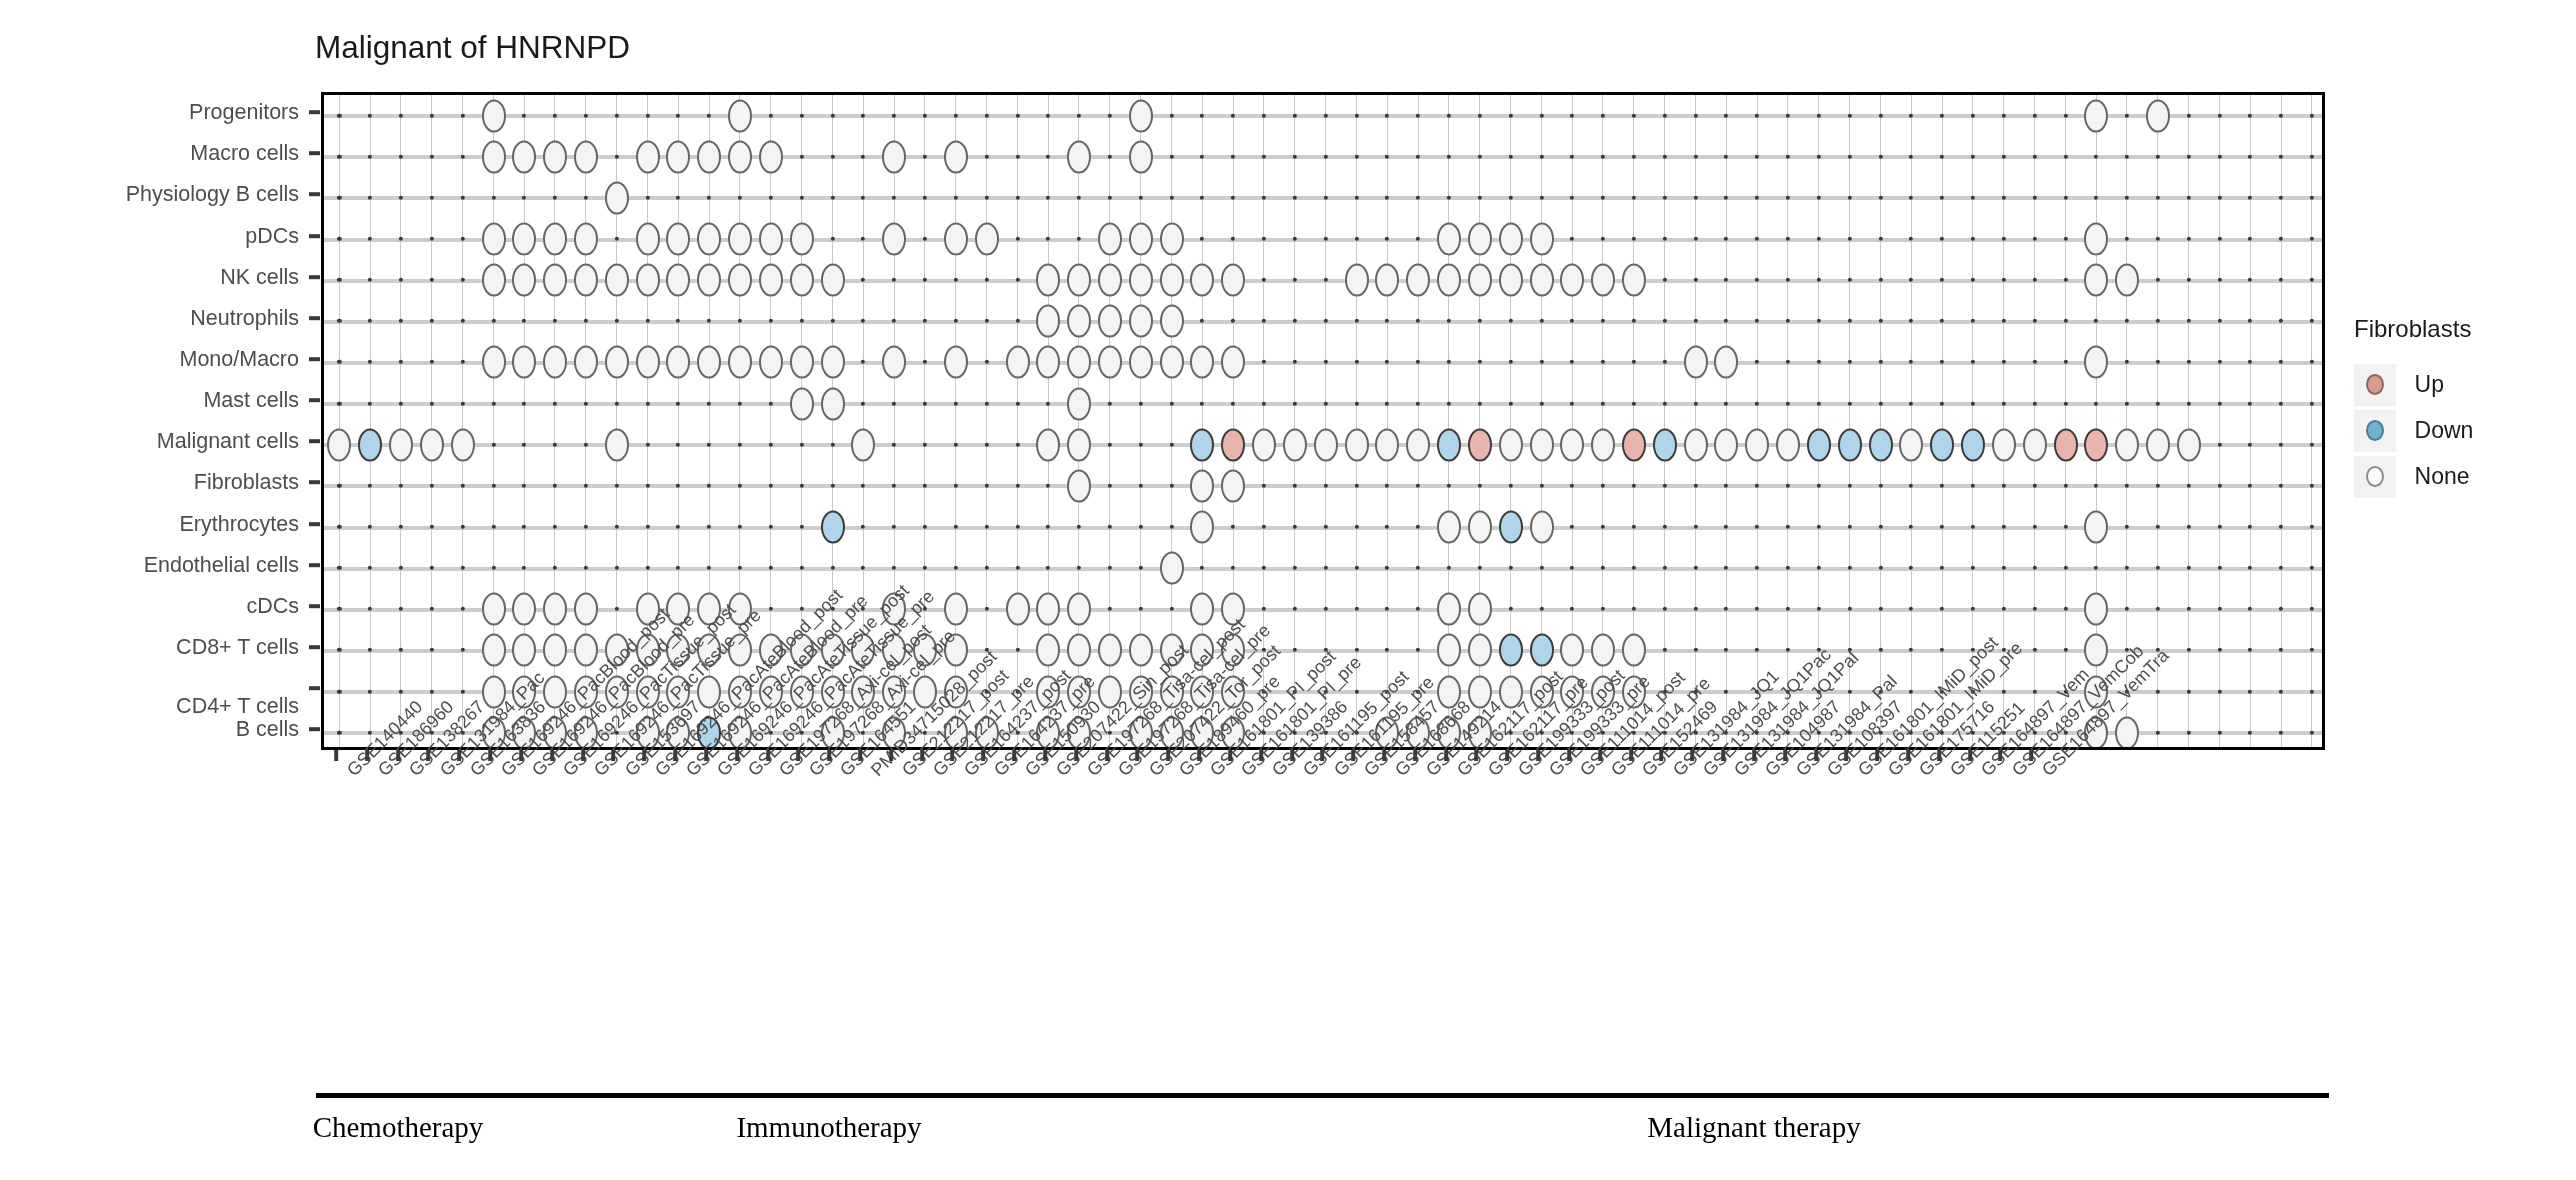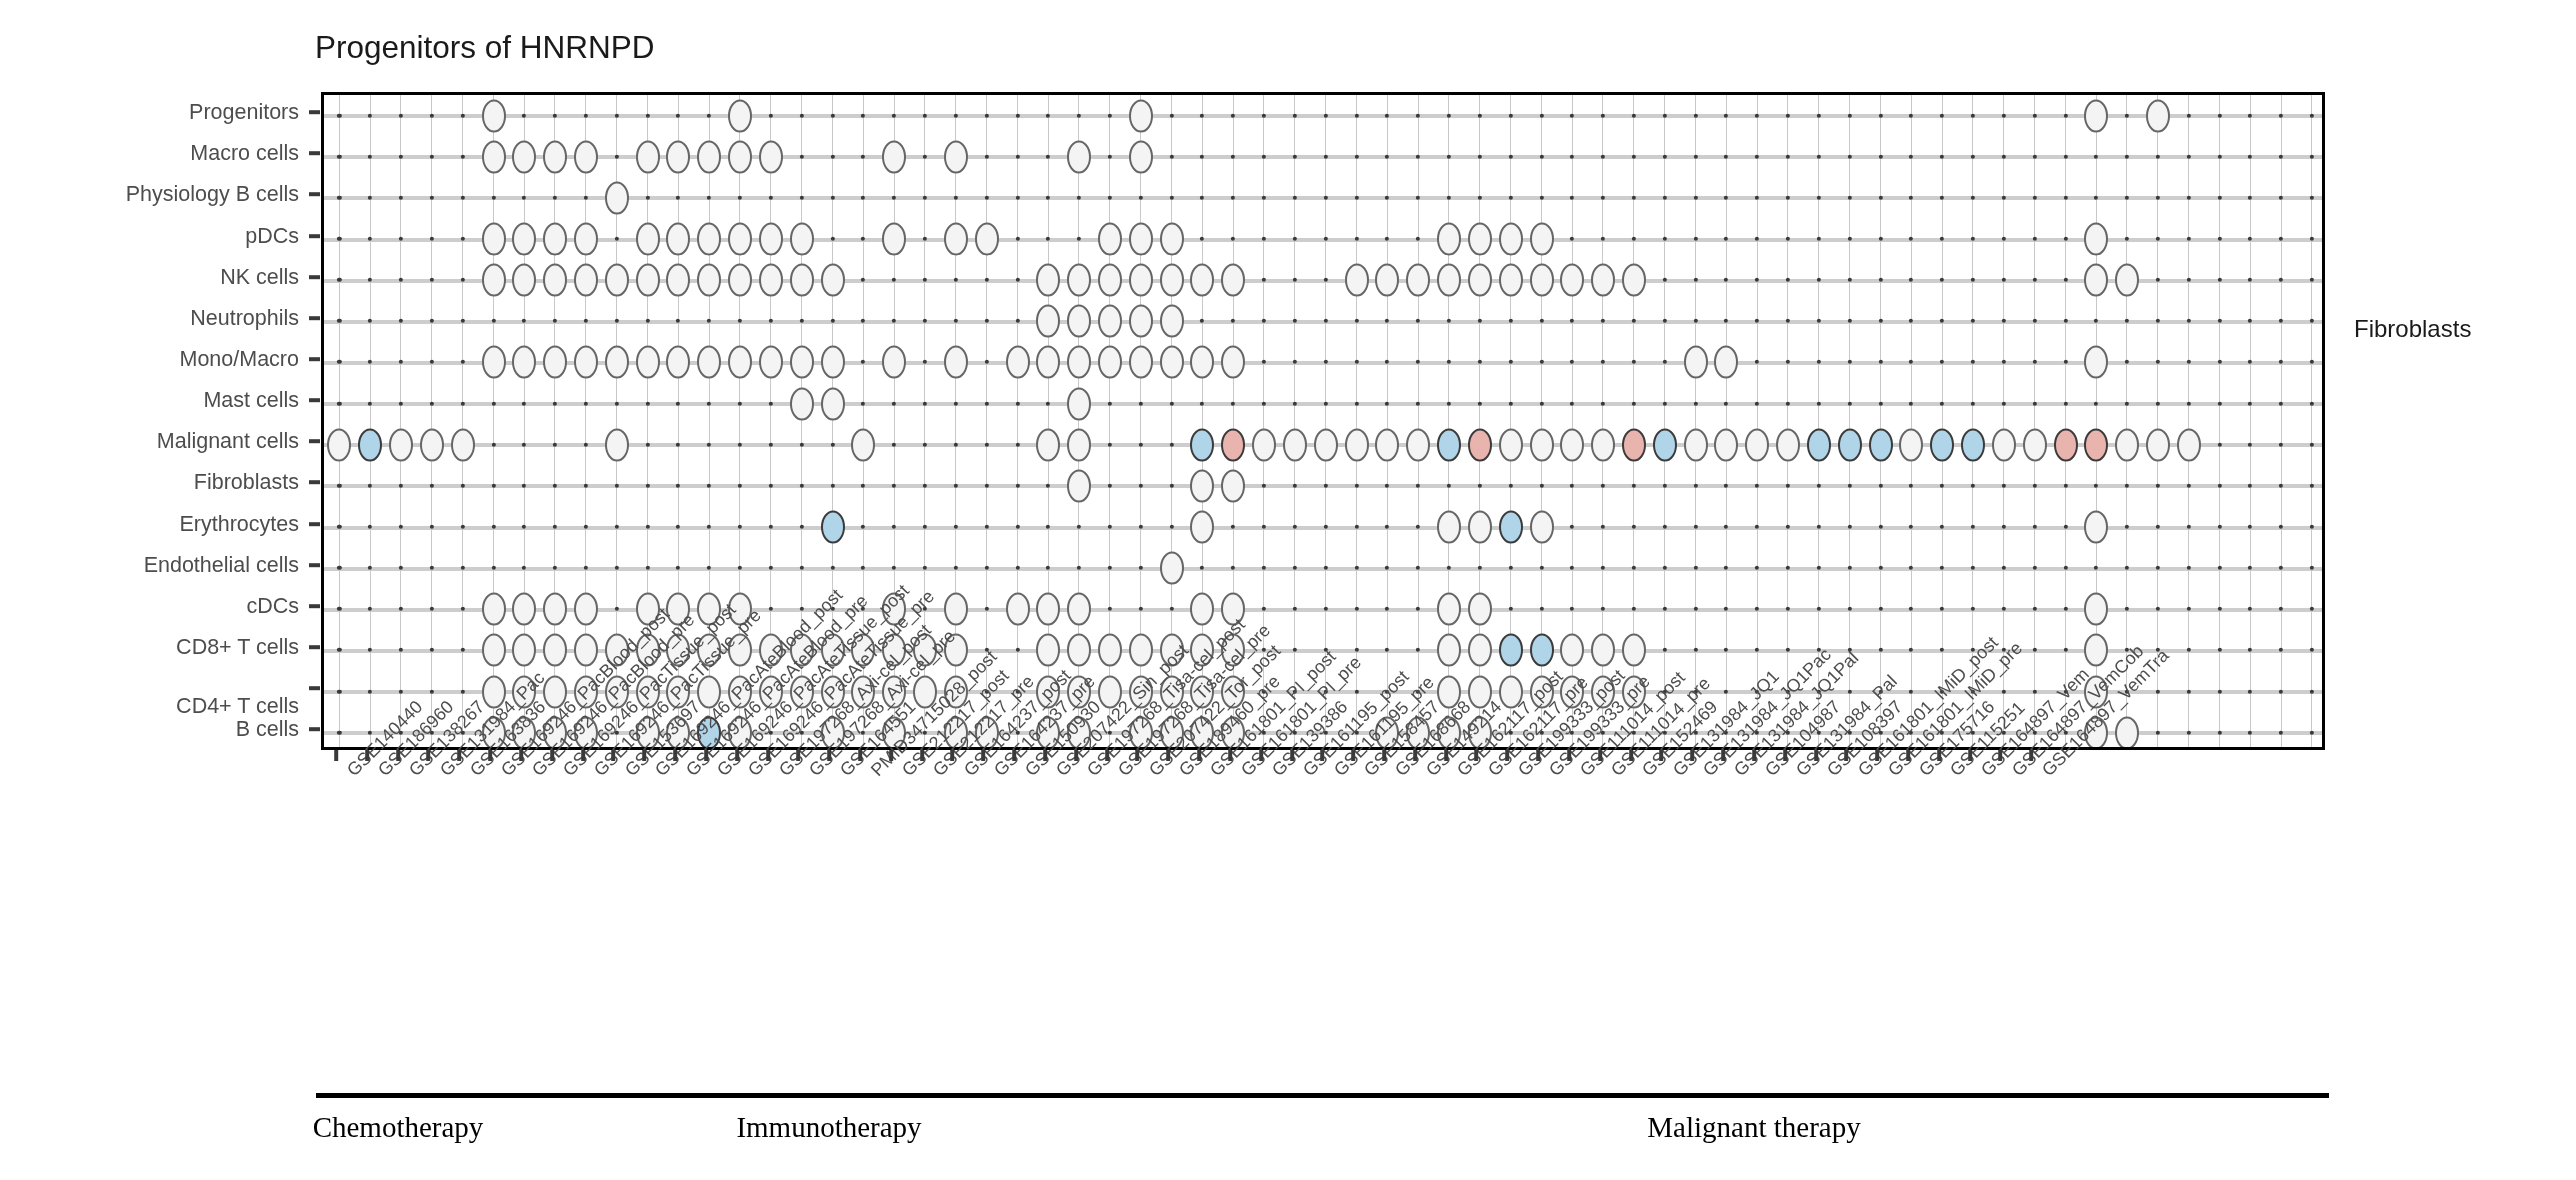--- a/index.html
+++ b/index.html
@@ -82,21 +82,21 @@
   .legend-dot.up{background:#d99a90;border-color:#8a6660;}
   .legend-dot.down{background:#74b0cf;border-color:#4d7c93;}
   .legend-dot.none{background:#fbfbfb;border-color:#8c8c8c;}
   .legend-text{font-size:23px;color:#1a1a1a;margin-left:18.6px;white-space:nowrap;}
 </style>
 </head>
 <body>
 
 <div id="root">
 
-  <div class="title">Progenitors of HNRNPD</div>
+  <div class="title">Malignant of HNRNPD</div>
 
   <div id="panel">
     <div id="grid">
         <div class="vline" style="left: 14.7px;"></div>
         <div class="vline" style="left: 46px;"></div>
         <div class="vline" style="left: 76px;"></div>
         <div class="vline" style="left: 107px;"></div>
         <div class="vline" style="left: 138px;"></div>
         <div class="vline" style="left: 169px;"></div>
         <div class="vline" style="left: 200px;"></div>
@@ -1630,16 +1630,36 @@
       <div class="grpbar" style="left: 316px; width: 163px; top: 1093px;"></div>
       <div class="grplab" style="left: 398px; top: 1111px;">Chemotherapy</div>
       <div class="grpbar" style="left: 470px; width: 718px; top: 1093px;"></div>
       <div class="grplab" style="left: 829px; top: 1111px;">Immunotherapy</div>
       <div class="grpbar" style="left: 1179px; width: 1150px; top: 1093px;"></div>
       <div class="grplab" style="left: 1754px; top: 1111px;">Malignant therapy</div>
     </div>
 
   <div id="legend">
     <div class="legend-title">Fibroblasts</div>
+    <div id="legend-rows">
+        <div class="legend-row">
+          <div class="legend-key">
+            <div class="legend-dot up"></div>
+          </div>
+          <div class="legend-text">Up</div>
+        </div>
+        <div class="legend-row">
+          <div class="legend-key">
+            <div class="legend-dot down"></div>
+          </div>
+          <div class="legend-text">Down</div>
+        </div>
+        <div class="legend-row">
+          <div class="legend-key">
+            <div class="legend-dot none"></div>
+          </div>
+          <div class="legend-text">None</div>
+        </div>
+      </div>
   </div>
 
 </div>
 
 
 </body></html>

